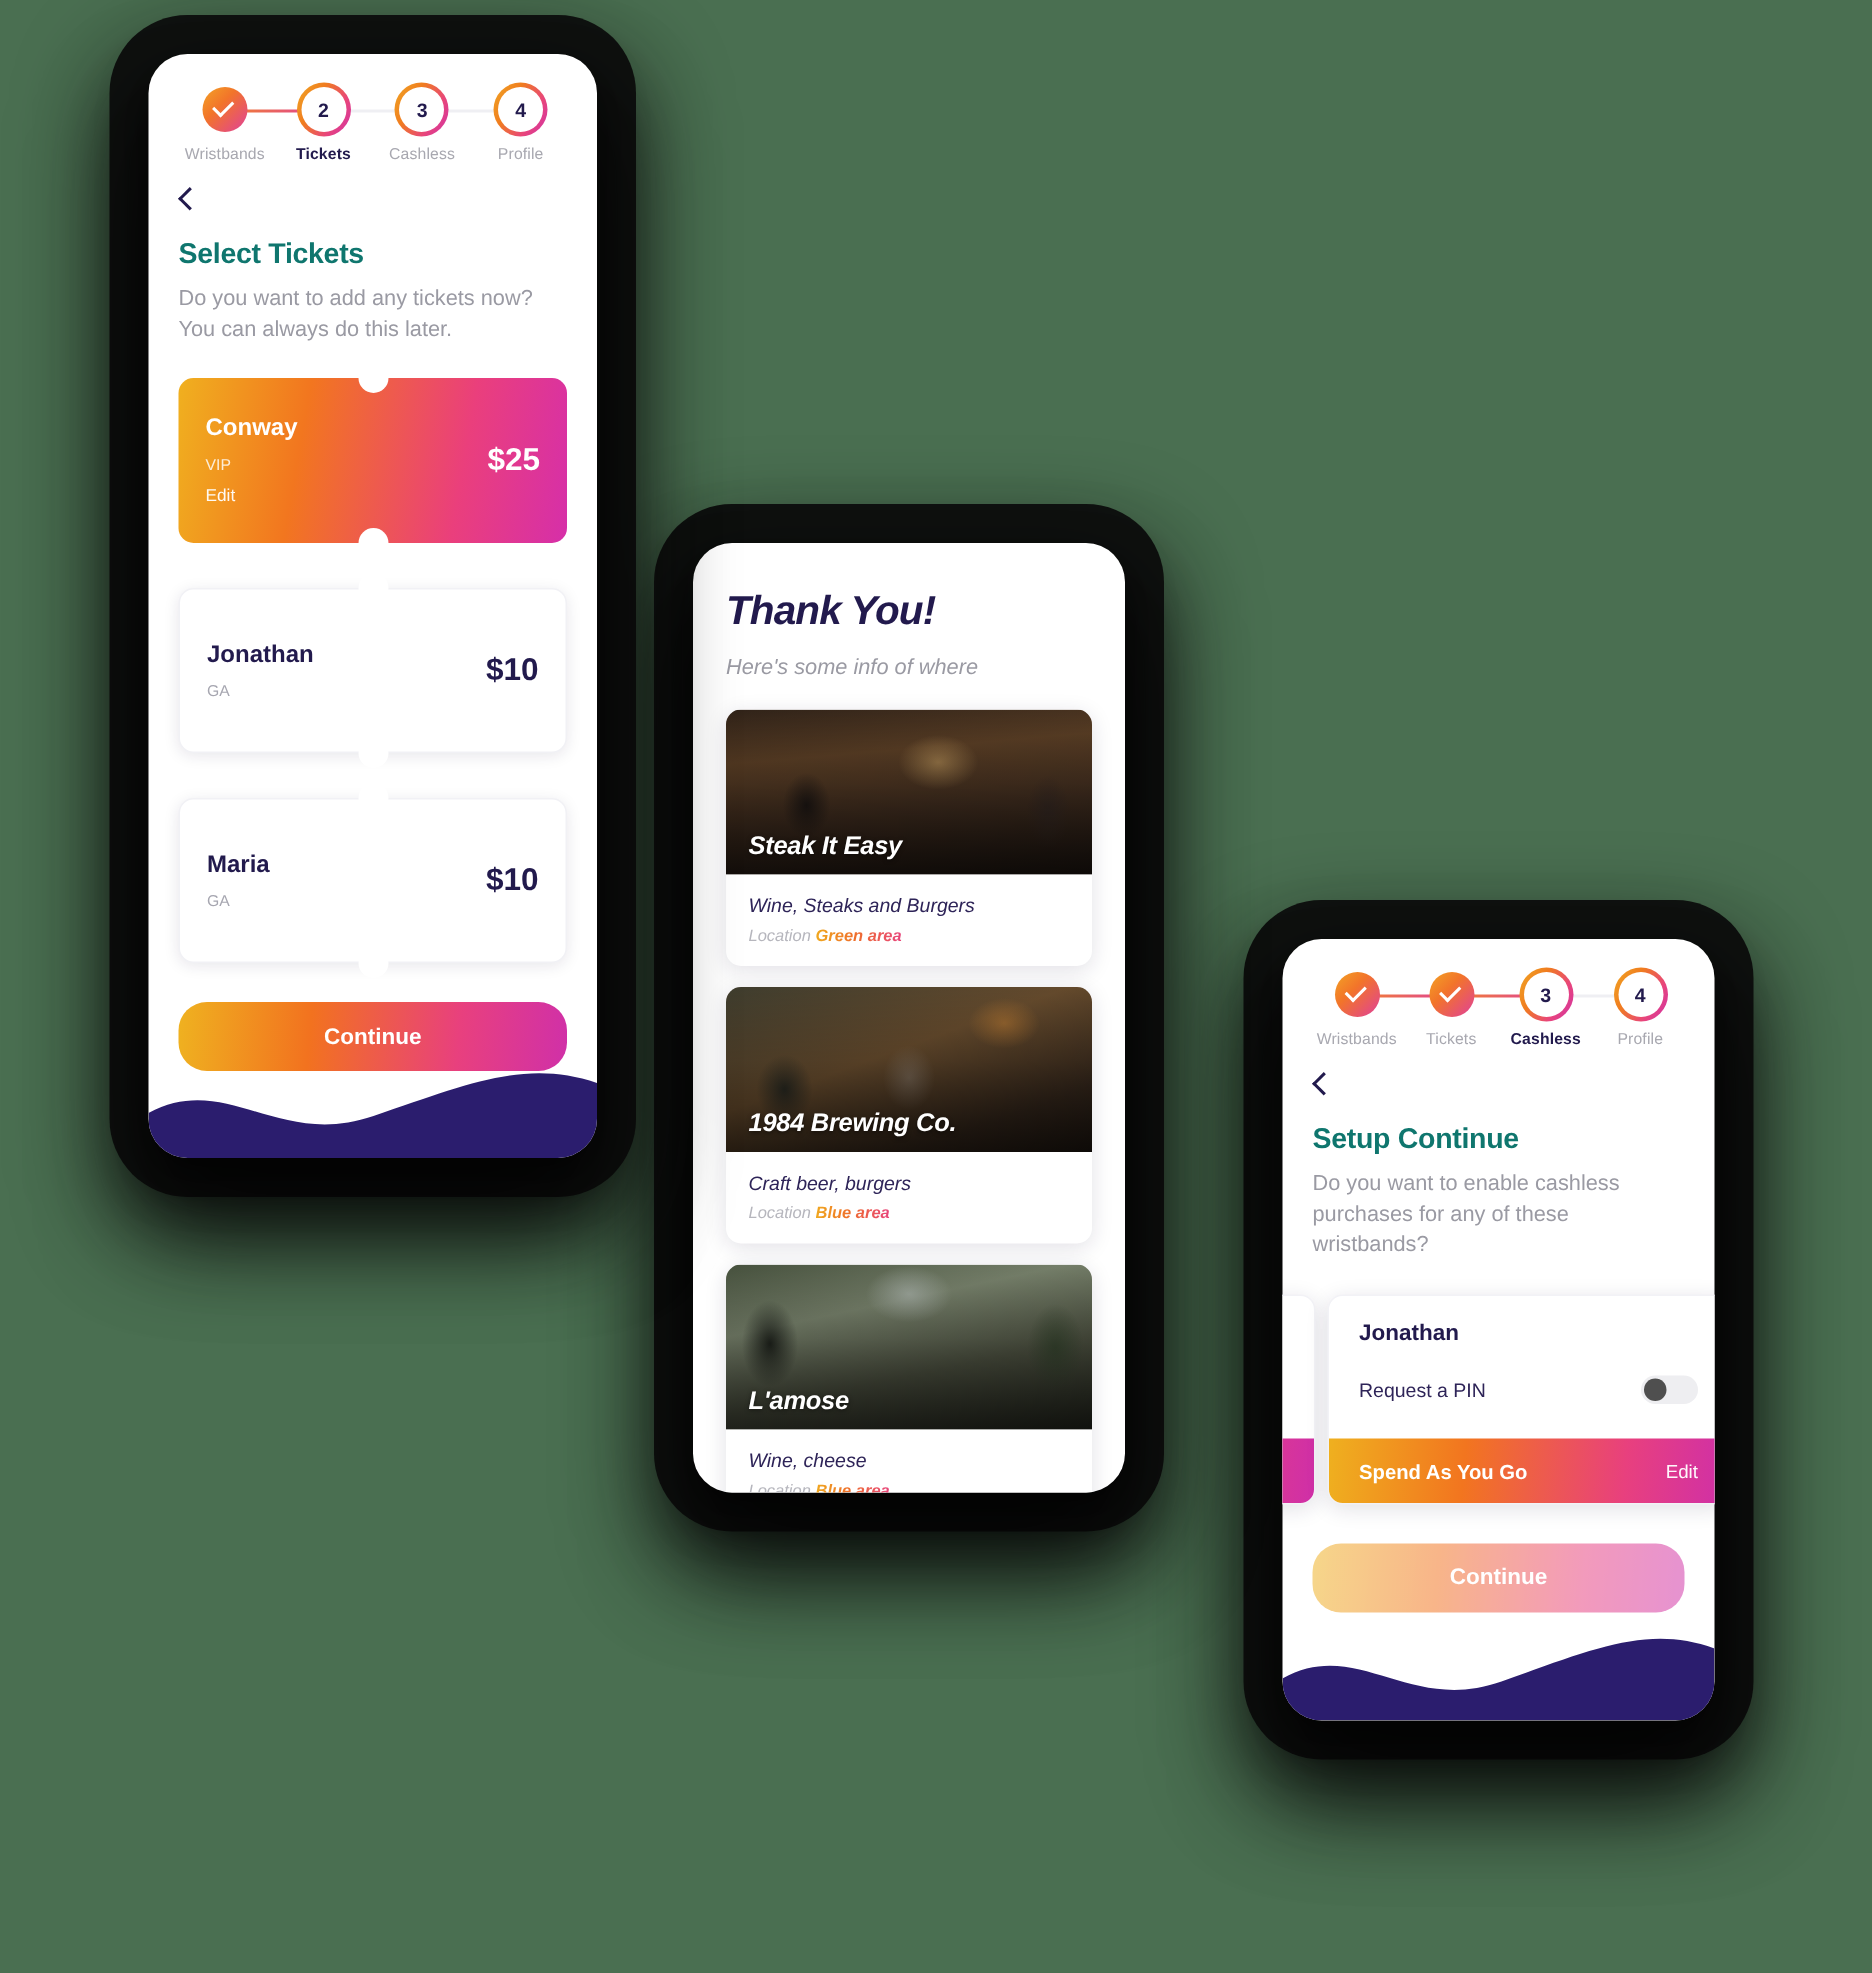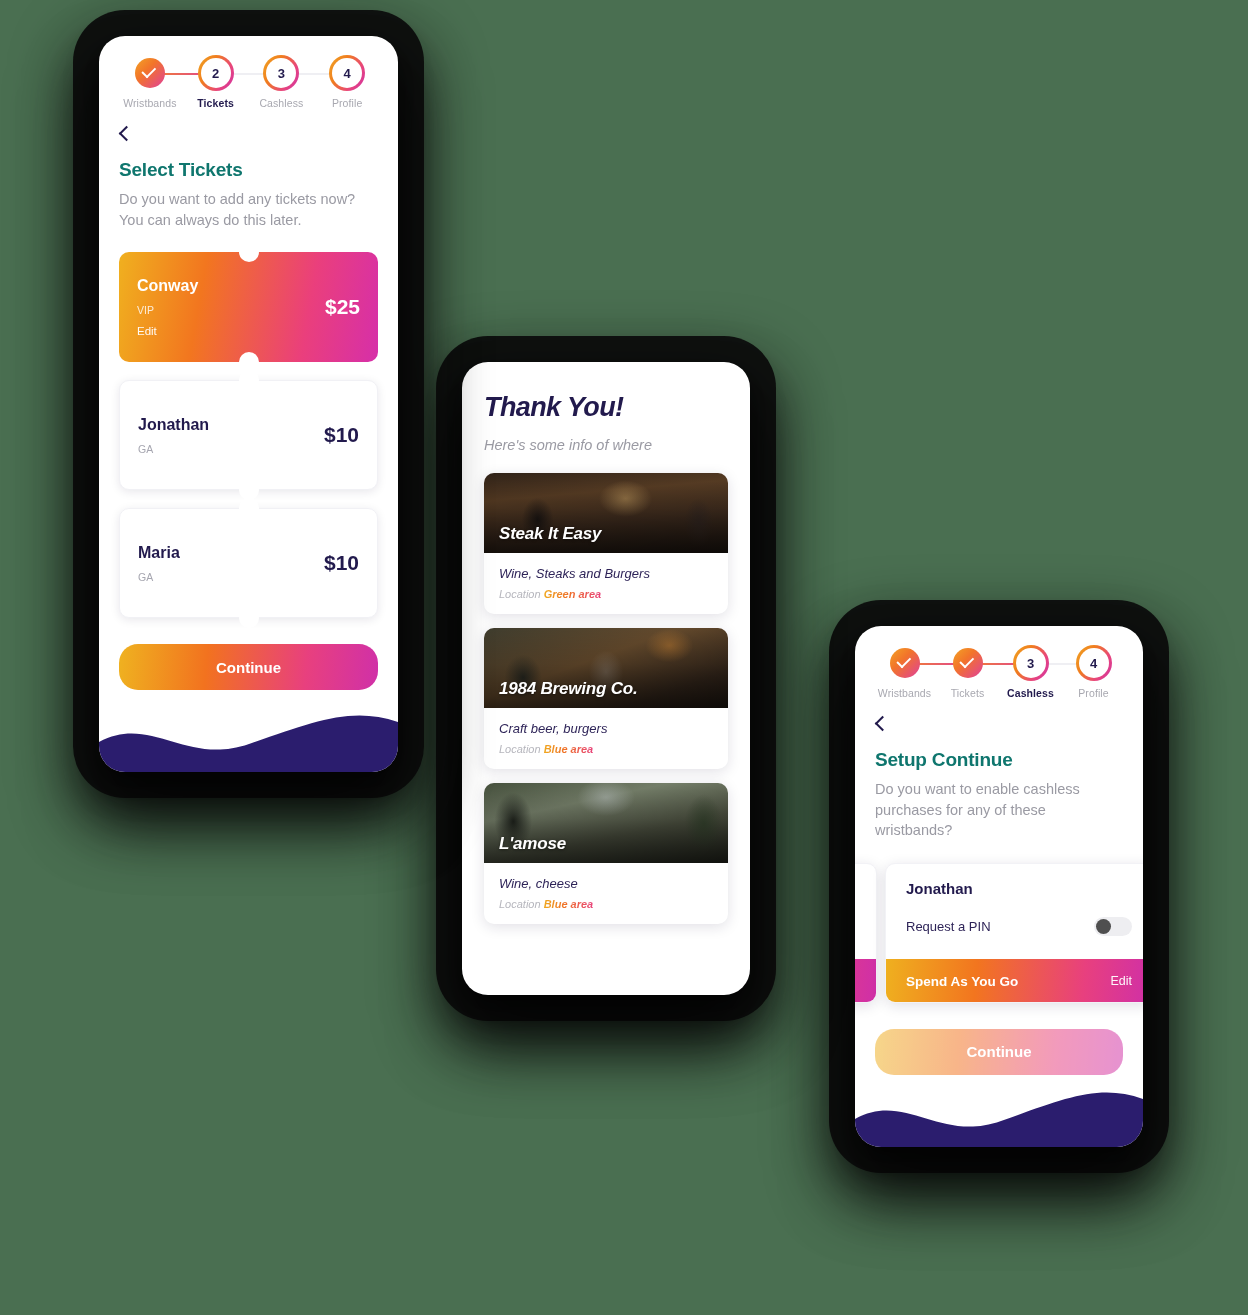--- a/index.html
+++ b/index.html
@@ -61,21 +61,21 @@
   .back-row { padding: 16px 20px 0 22px; }
   .chev { width: 11px; height: 11px; border-left: 2.6px solid #221a4d; border-bottom: 2.6px solid #221a4d;
           transform: rotate(45deg); display:inline-block; }
 
   
   .screen-body { padding: 0 20px; }
   h1.title { font-size: 19px; color: #0f766e; margin-top: 16px; letter-spacing: -.2px; }
   p.subtitle { font-size: 14.5px; color: #9a9aa3; line-height: 1.42; margin-top: 8px; }
 
   
-  .tickets { margin-top: 22px; display: flex; flex-direction: column; gap: 18px; }
+  .tickets { margin-top: 22px; display: flex; flex-direction: column; gap: 30px; }
   .ticket {
     position: relative; height: 110px; border-radius: 10px; overflow: visible;
   }
   .ticket-inner {
     position: absolute; inset: 0; border-radius: 10px; overflow: hidden;
     display: flex; align-items: center; justify-content: space-between; padding: 0 18px;
   }
   .ticket.plain .ticket-inner { background: #fff; box-shadow: 0 2px 10px rgba(30,20,60,.10); border: 1px solid #f1f1f5; }
   .ticket.vip .ticket-inner { background: linear-gradient(100deg,#f0b01f 0%, #f2761f 32%, #ea3f7c 72%, #d62fa9 100%); }
   .t-left { display: flex; flex-direction: column; gap: 9px; }
@@ -109,21 +109,21 @@
 
   
   .ty-body { padding: 30px 22px 0 22px; }
   h1.ty-title { font-size: 27px; color: #221a4d; letter-spacing: -.6px; }
   p.ty-sub { font-size: 14.5px; color: #9a9aa3; line-height: 1.4; margin-top: 12px; }
   .venues { margin-top: 18px; display: flex; flex-direction: column; gap: 14px; }
   .venue {
     border-radius: 10px; overflow: hidden; background: #fff;
     box-shadow: 0 3px 14px rgba(30,20,60,.13);
   }
-  .venue-photo { position: relative; height: 80px; overflow: hidden; padding-left: 39px; }
+  .venue-photo { position: relative; height: 110px; overflow: hidden; padding-left: 39px; }
   .venue-photo .ph { position: absolute; inset: 0; }
   .venue-photo .scrim { position: absolute; inset: 0;
     background: linear-gradient(to bottom, rgba(0,0,0,.18) 0%, rgba(0,0,0,.30) 45%, rgba(0,0,0,.62) 100%); }
   .venue-name { position: absolute; left: 15px; bottom: 9px; color: #fff; font-size: 17px; font-weight: bold;
                 text-shadow: 0 1px 3px rgba(0,0,0,.5); letter-spacing: -.2px; }
   .venue-meta { padding: 13px 15px 14px 15px; }
   .venue-desc { font-size: 13px; color: #2e2458; }
   .venue-loc { margin-top: 7px; font-size: 11px; color: #b6b6bd; }
   .loc-val {
     background: linear-gradient(90deg,#f0a81f 0%, #ef6f2a 45%, #e8457c 100%);

